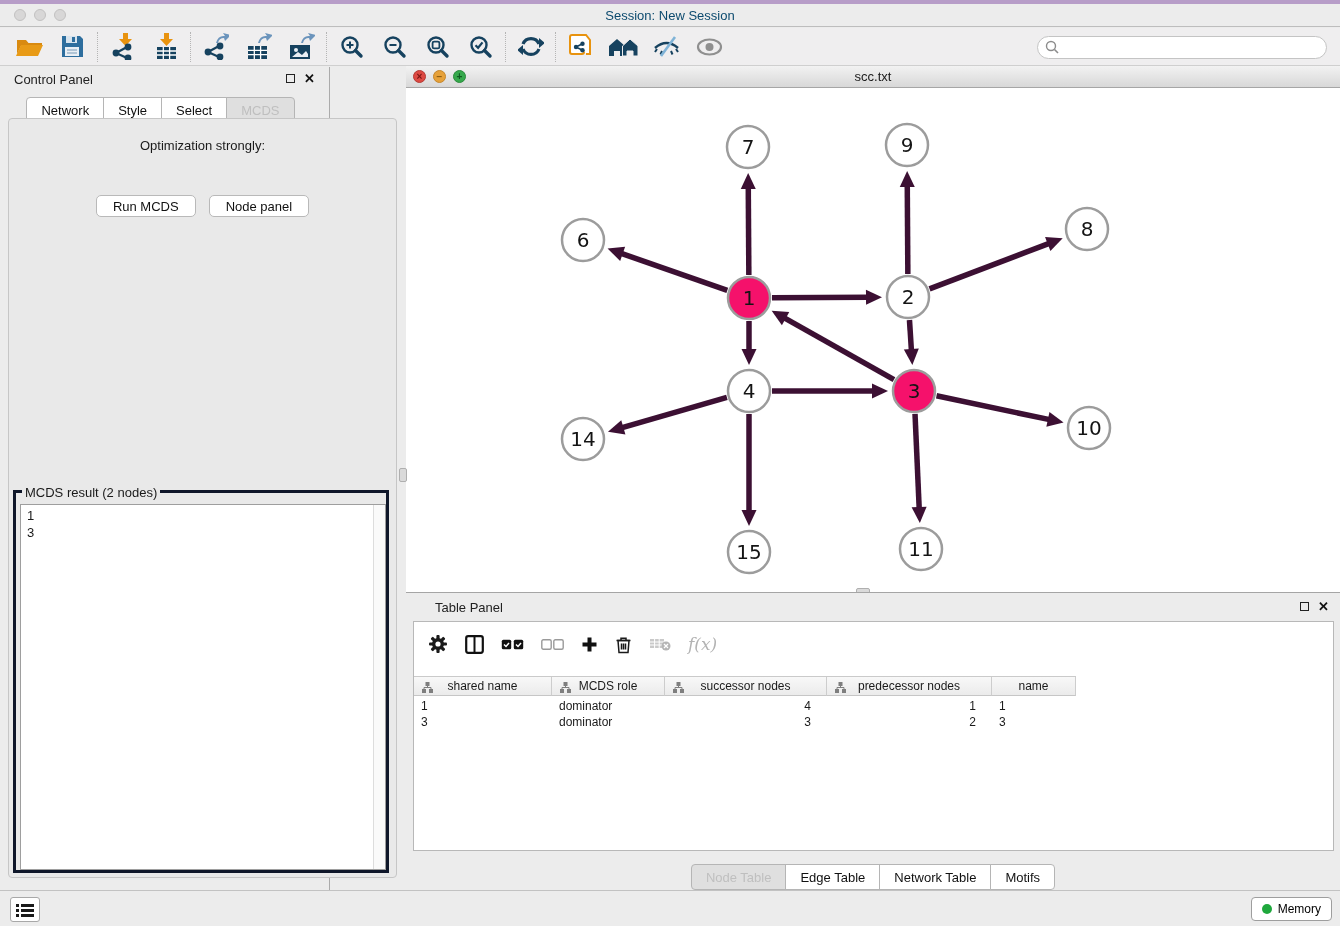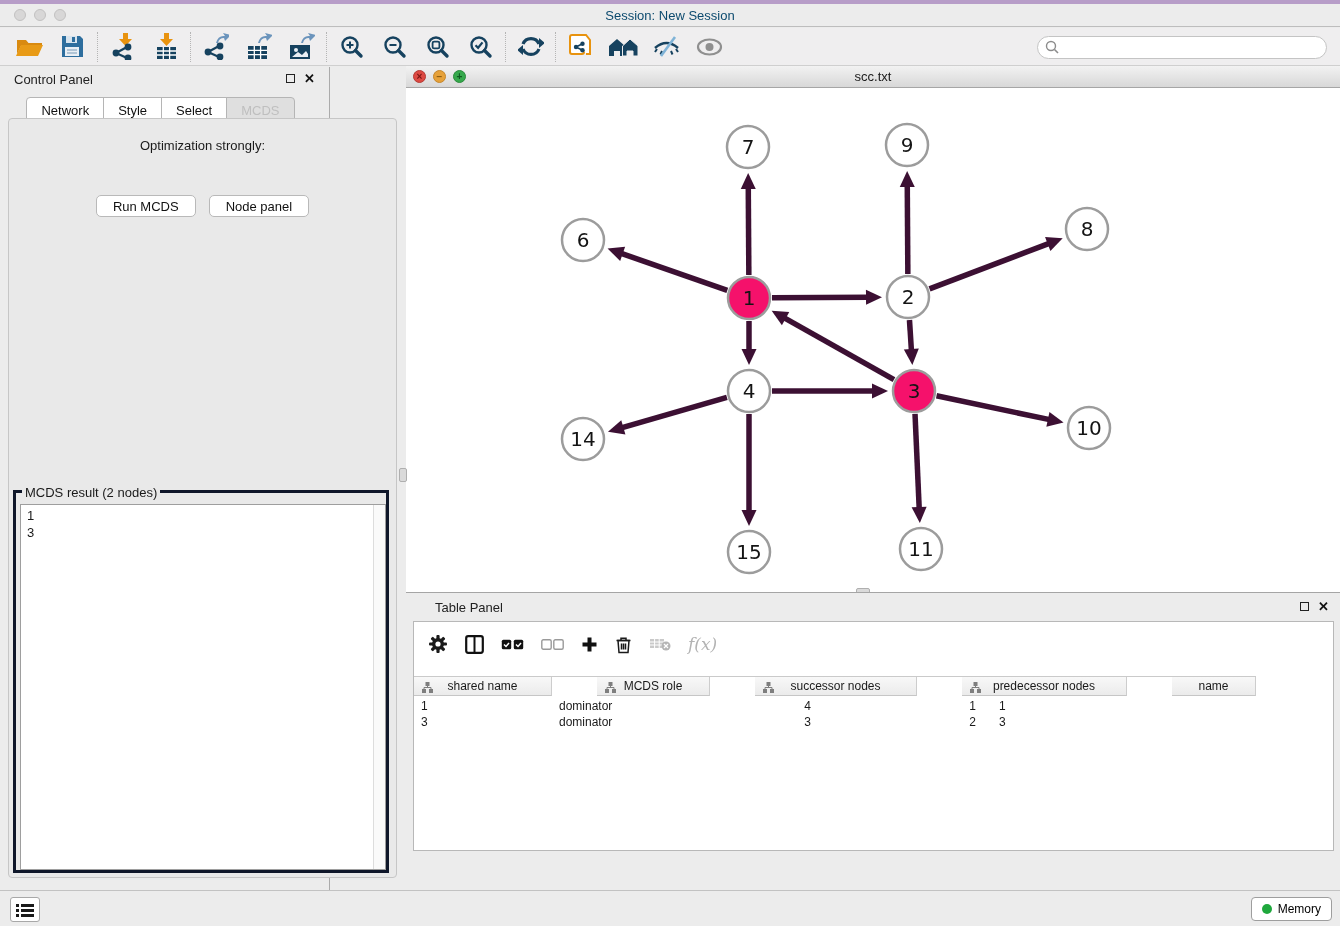--- a/index.html
+++ b/index.html
@@ -53,21 +53,21 @@
   .nl-green { background:#36A94C; border:1px solid #2A8A3C; color:#0F5A20; }
   .net-canvas { position:absolute; top:23px; left:0; width:934px; height:503px; }
   .split-handle-v { position:absolute; left:399px; top:468px; width:8px; height:14px; background:#DADADA; border:1px solid #AFAFAF; border-radius:2px; }
   .split-handle-h { position:absolute; left:856px; top:588px; width:14px; height:7px; background:#DADADA; border:1px solid #AFAFAF; border-radius:2px; }
   
   .table-panel { position:absolute; left:406px; top:592px; width:934px; height:298px; background:#ECECEC; border-top:1px solid #A5A5A5; }
   .table-inner { position:absolute; left:7px; top:28px; width:921px; height:230px; background:#fff; border:1px solid #B8B8B8; }
   .ttoolbar { height:44px; display:flex; align-items:center; padding-left:14px; gap:17px; }
   .tt-btn { background:none; border:none; display:flex; align-items:flex-start; }
   .fx { font-family:"DejaVu Serif", serif; font-style:italic; font-size:17px; color:#B3B3B3; }
-  .thead { position:absolute; top:54px; left:0; height:20px; display:flex; border-top:1px solid #CACACA;gap:45px; }
+  .thead { position:absolute; top:54px; left:0; height:20px; display:flex; border-top:1px solid #CACACA; }
   .th { background:linear-gradient(#F8F8F8,#EBEBEB); border-right:1px solid #CDCDCD; border-bottom:1px solid #C6C6C6; display:flex; align-items:center; justify-content:center; font-size:12px; position:relative; }
   .th .tree { position:absolute; left:8px; top:5px; }
   .c0{width:138px} .c1{width:113px} .c2{width:162px} .c3{width:165px} .c4{width:84px}
   .tbody { position:absolute; top:76px; left:0; right:0; }
   .trow { display:flex; height:16px; align-items:center; font-size:12px; }
   .td { padding-left:7px; }
   .td.al-r { text-align:right; padding-right:16px; padding-left:0; }
   .btabs { position:absolute; top:271px; left:0; right:0; display:flex; justify-content:center; }
   
   .status-bar { position:absolute; left:0; top:890px; right:0; height:36px; background:#ECECEC; border-top:1px solid #C2C2C2; }
@@ -472,20 +472,34 @@
           </div>
           <div class="trow">
             <div class="td c0">3</div>
             <div class="td c1">dominator</div>
             <div class="td c2 al-r">3</div>
             <div class="td c3 al-r">2</div>
             <div class="td c4">3</div>
           </div>
         </div>
     </div>
+    <div class="btabs">
+      <div class="tab active">
+          <span>Node Table</span>
+        </div>
+      <div class="tab">
+          <span>Edge Table</span>
+        </div>
+      <div class="tab">
+          <span>Network Table</span>
+        </div>
+      <div class="tab">
+          <span>Motifs</span>
+        </div>
+    </div>
   </div>
 
   <div class="status-bar">
     <button class="list-btn">
       <svg width="18" height="14">
           <g fill="#1A1A1A">
             <rect x="0" y="1" width="3" height="3"></rect>
             <rect x="5" y="1" width="13" height="3"></rect>
             <rect x="0" y="6" width="3" height="3"></rect>
             <rect x="5" y="6" width="13" height="3"></rect>

